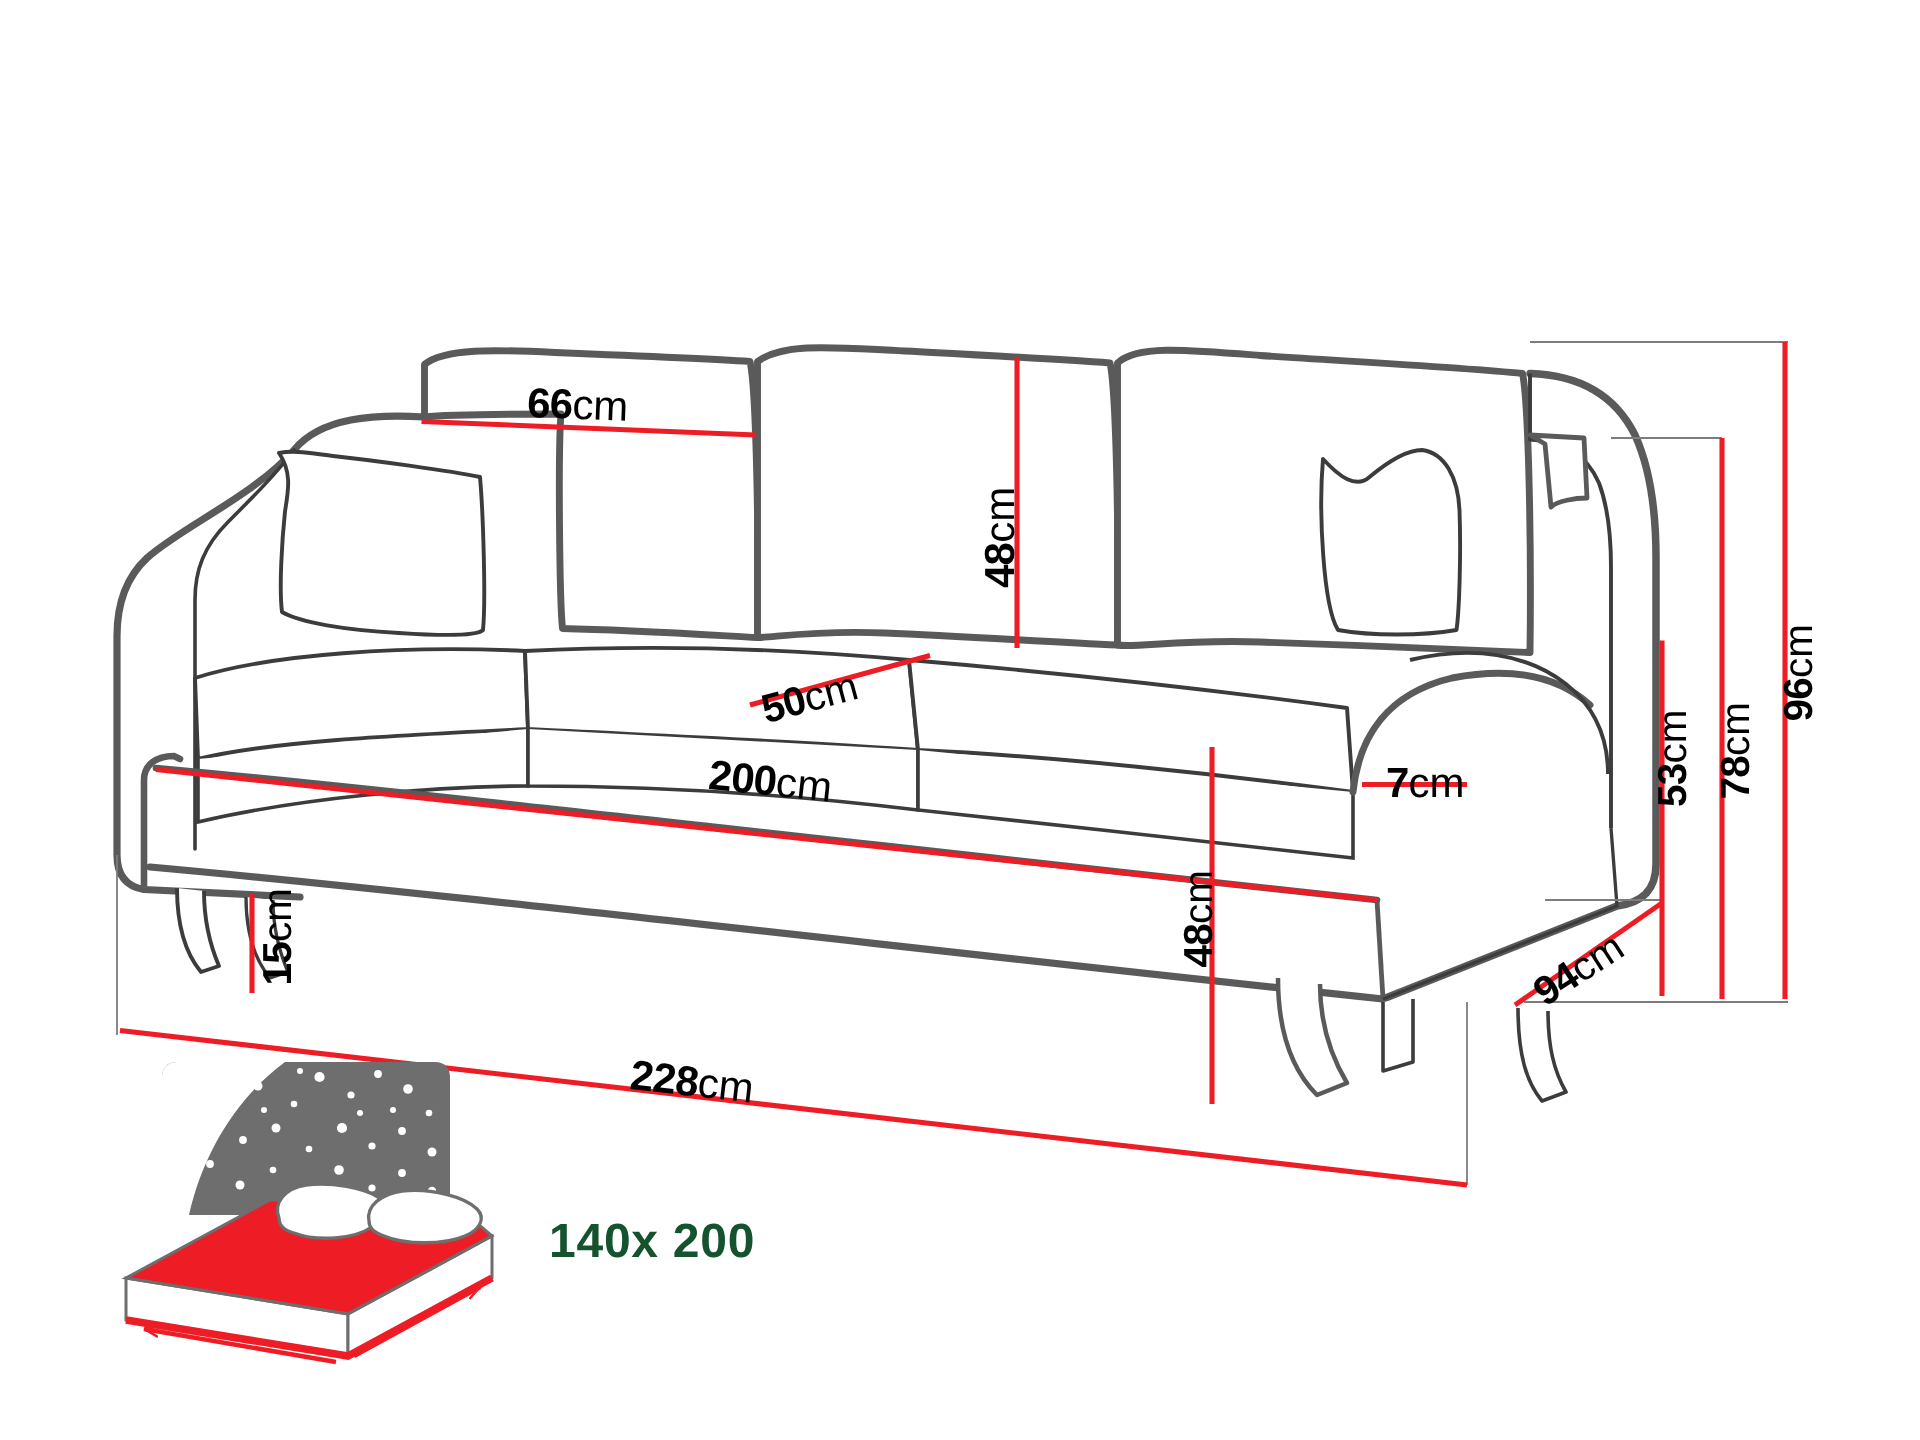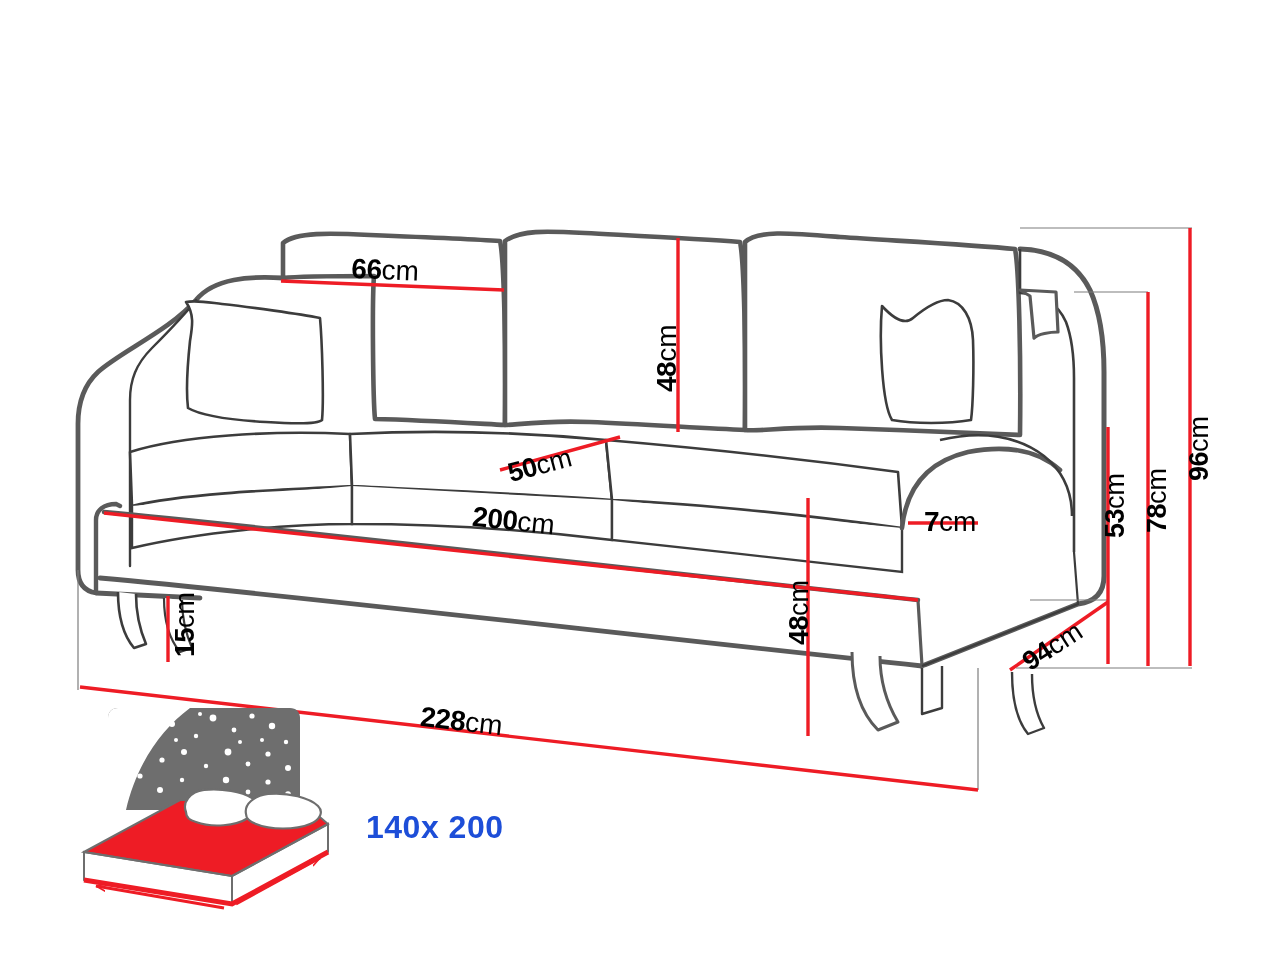--- a/index.html
+++ b/index.html
@@ -16,21 +16,21 @@
     white-space:nowrap;
     color:#000000;
     line-height:1;
     transform-origin:0 0;
   }
   .dim-label .num{font-weight:bold;letter-spacing:-0.5px;}
   .dim-label .unit{font-weight:normal;letter-spacing:0px;}
   .bed-label{
     position:absolute;
     white-space:nowrap;
-    color:#1d4ed8;
+    color:#14532d;
     font-weight:bold;
     line-height:1;
     letter-spacing:0.5px;
   }
 </style>
 </head>
 <body>
 
 <div id="stage">
 

